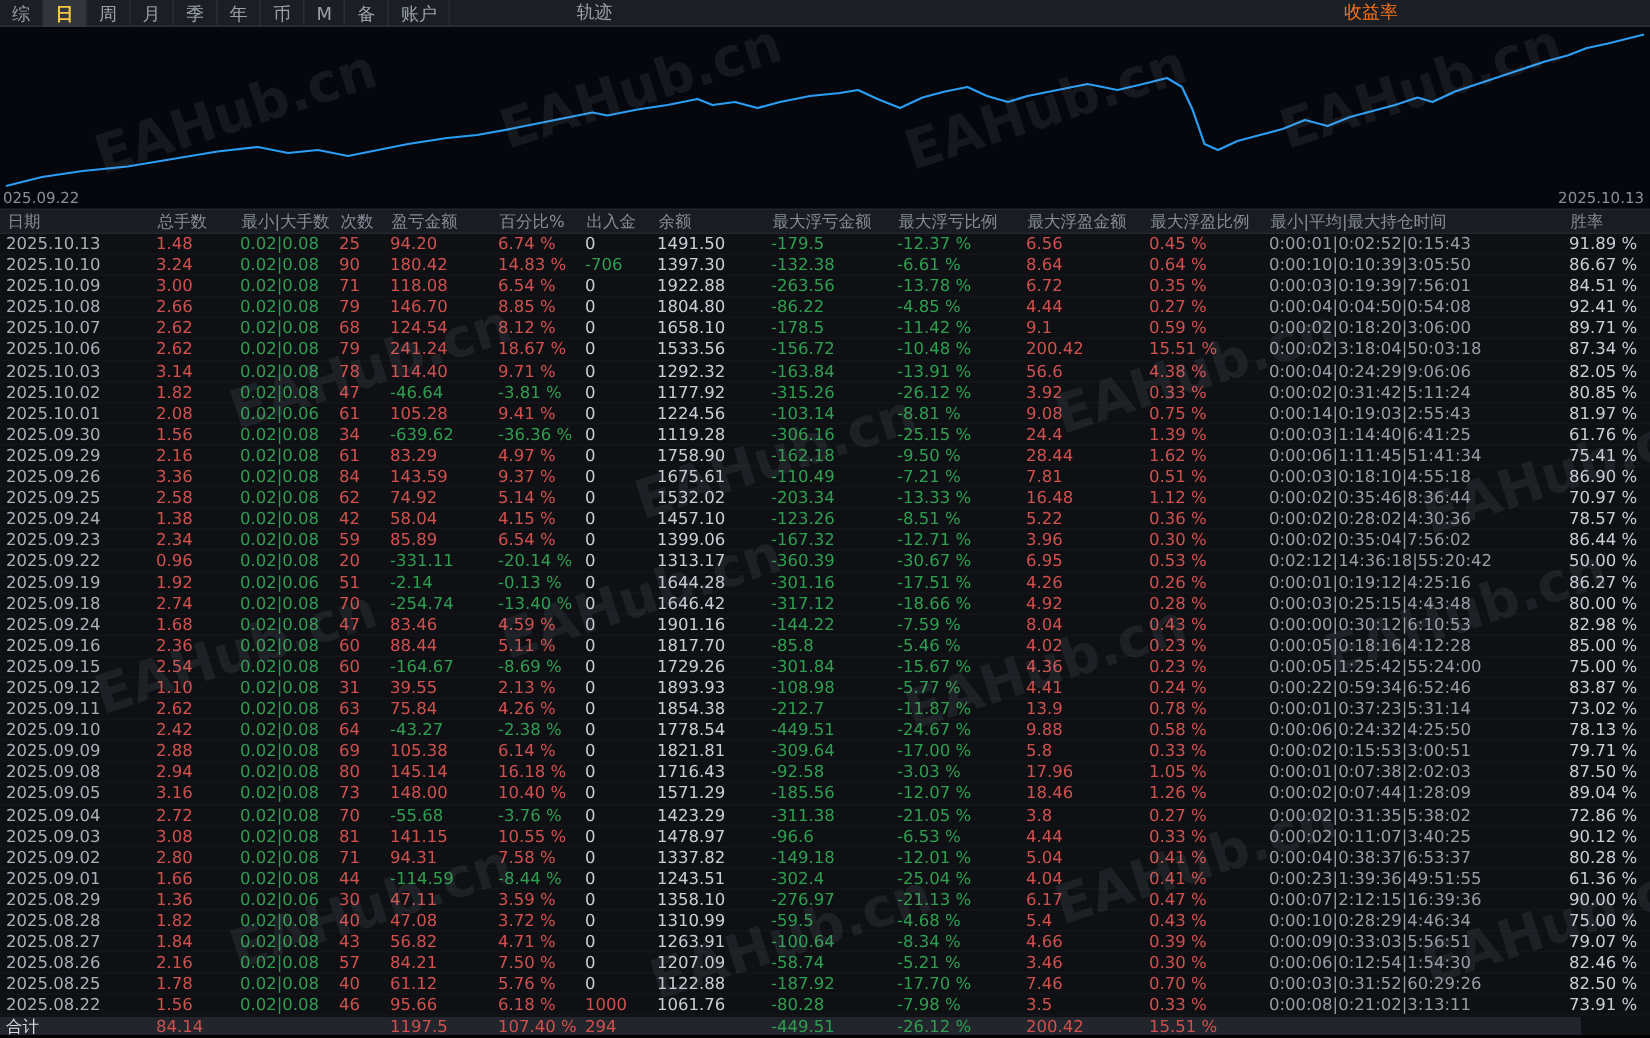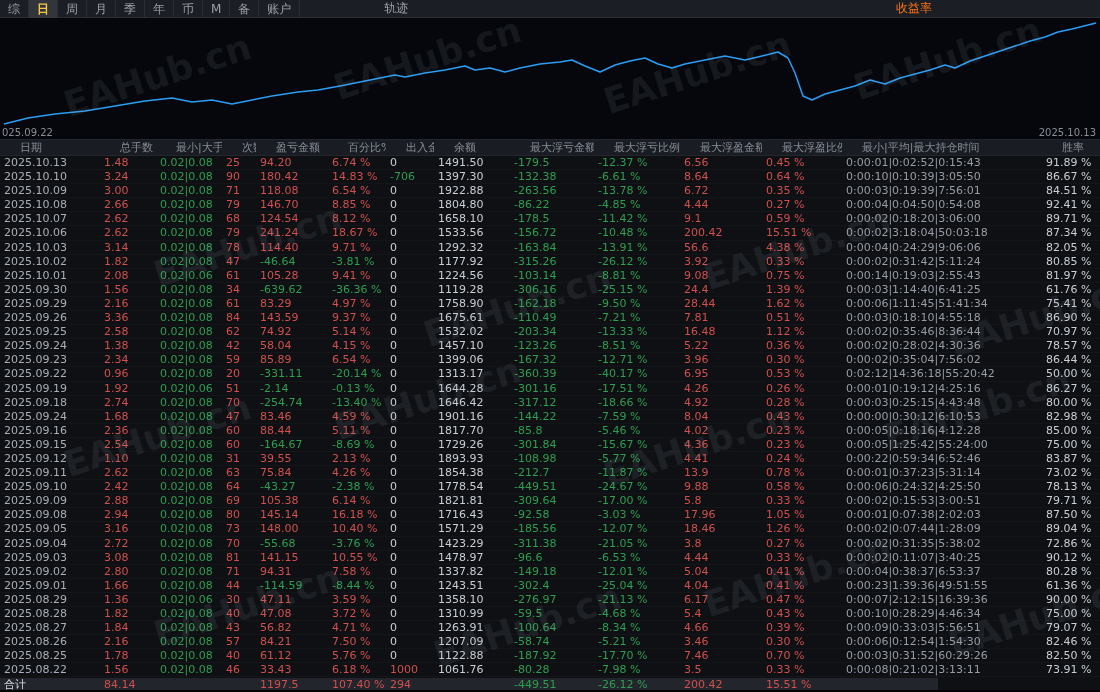--- a/index.html
+++ b/index.html
@@ -18,25 +18,25 @@
   .chart { position:absolute; top:18px; left:0; width:1100px; height:122px; background:#05070c; border-bottom:1px solid #23262d; }
   .chart svg { position:absolute; top:0; left:0; }
   .chart-date { position:absolute; bottom:1px; font-size:10px; color:#8a8f97; }
   .chart-date.left { left:2px; }
   .chart-date.right { right:4px; }
 
   
   .grid14 { display:grid; grid-template-columns:100px 56px 66px 34px 72px 58px 48px 76px 84px 86px 82px 80px 200px 58px; }
   .thead { position:absolute; top:140px; left:0; width:1100px; height:16px; background:#191c22;
            border-bottom:1px solid #23262d; font-size:11px; color:#878d97; }
-  .thead span { padding-left:20px; line-height:16px; white-space:nowrap; overflow:hidden; }
+  .thead span { padding-left:5px; line-height:16px; white-space:nowrap; overflow:hidden; }
   .tbody { position:absolute; top:156px; left:0; width:1100px; height:522px; font-size:11px; overflow:hidden; }
   .row { height:14.1px; line-height:14.1px; border-bottom:1px solid rgba(255,255,255,0.025); }
   .row span { padding-left:4px; white-space:nowrap; overflow:hidden; }
-  .tfoot { position:absolute; top:678px; left:0; width:938px; height:14px; background:#22252c; font-size:11px; }
+  .tfoot { position:absolute; top:678px; left:0; width:1054px; height:14px; background:#22252c; font-size:11px; }
   .tfoot span { padding-left:4px; line-height:14px; white-space:nowrap; }
 
   .c-red   { color:#d0504e; }
   .c-green { color:#2f9e50; }
   .c-date  { color:#a9afb7; }
   .c-light { color:#c9ced5; }
   .c-time  { color:#979da5; }
   .c-total { color:#d8dce0; }
 
   
@@ -334,21 +334,21 @@
       <div class="row grid14">
         <span class="c-date">2025.09.22</span>
         <span class="c-red">0.96</span>
         <span class="c-green">0.02|0.08</span>
         <span class="c-red">20</span>
         <span class="c-green">-331.11</span>
         <span class="c-green">-20.14 %</span>
         <span class="c-light">0</span>
         <span class="c-light">1313.17</span>
         <span class="c-green">-360.39</span>
-        <span class="c-green">-40.17 %</span>
+        <span class="c-green">-30.67 %</span>
         <span class="c-red">6.95</span>
         <span class="c-red">0.53 %</span>
         <span class="c-time">0:02:12|14:36:18|55:20:42</span>
         <span class="c-light">50.00 %</span>
       </div>
       <div class="row grid14">
         <span class="c-date">2025.09.19</span>
         <span class="c-red">1.92</span>
         <span class="c-green">0.02|0.06</span>
         <span class="c-red">51</span>
@@ -665,21 +665,21 @@
         <span class="c-red">7.46</span>
         <span class="c-red">0.70 %</span>
         <span class="c-time">0:00:03|0:31:52|60:29:26</span>
         <span class="c-light">82.50 %</span>
       </div>
       <div class="row grid14">
         <span class="c-date">2025.08.22</span>
         <span class="c-red">1.56</span>
         <span class="c-green">0.02|0.08</span>
         <span class="c-red">46</span>
-        <span class="c-red">33.43</span>
+        <span class="c-red">95.66</span>
         <span class="c-red">6.18 %</span>
         <span class="c-red">1000</span>
         <span class="c-light">1061.76</span>
         <span class="c-green">-80.28</span>
         <span class="c-green">-7.98 %</span>
         <span class="c-red">3.5</span>
         <span class="c-red">0.33 %</span>
         <span class="c-time">0:00:08|0:21:02|3:13:11</span>
         <span class="c-light">73.91 %</span>
       </div>

